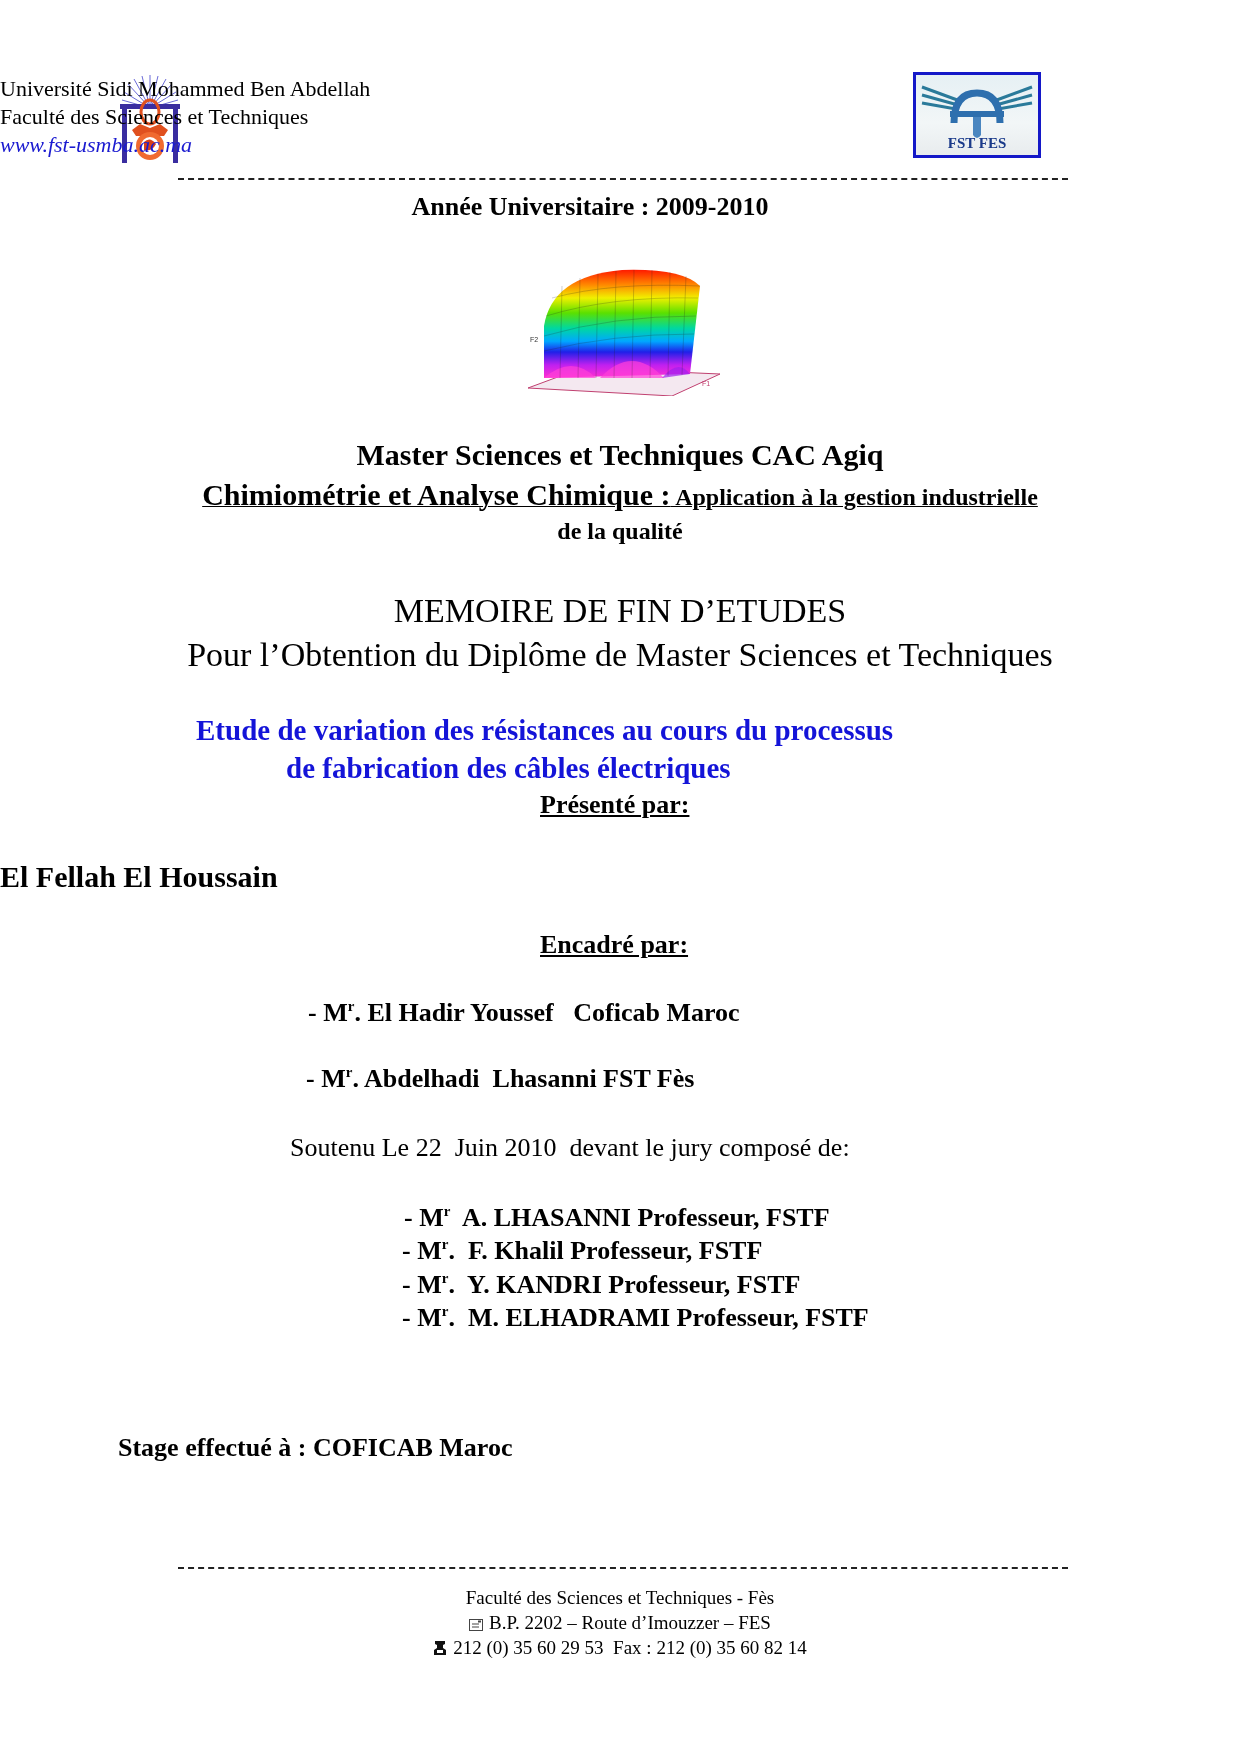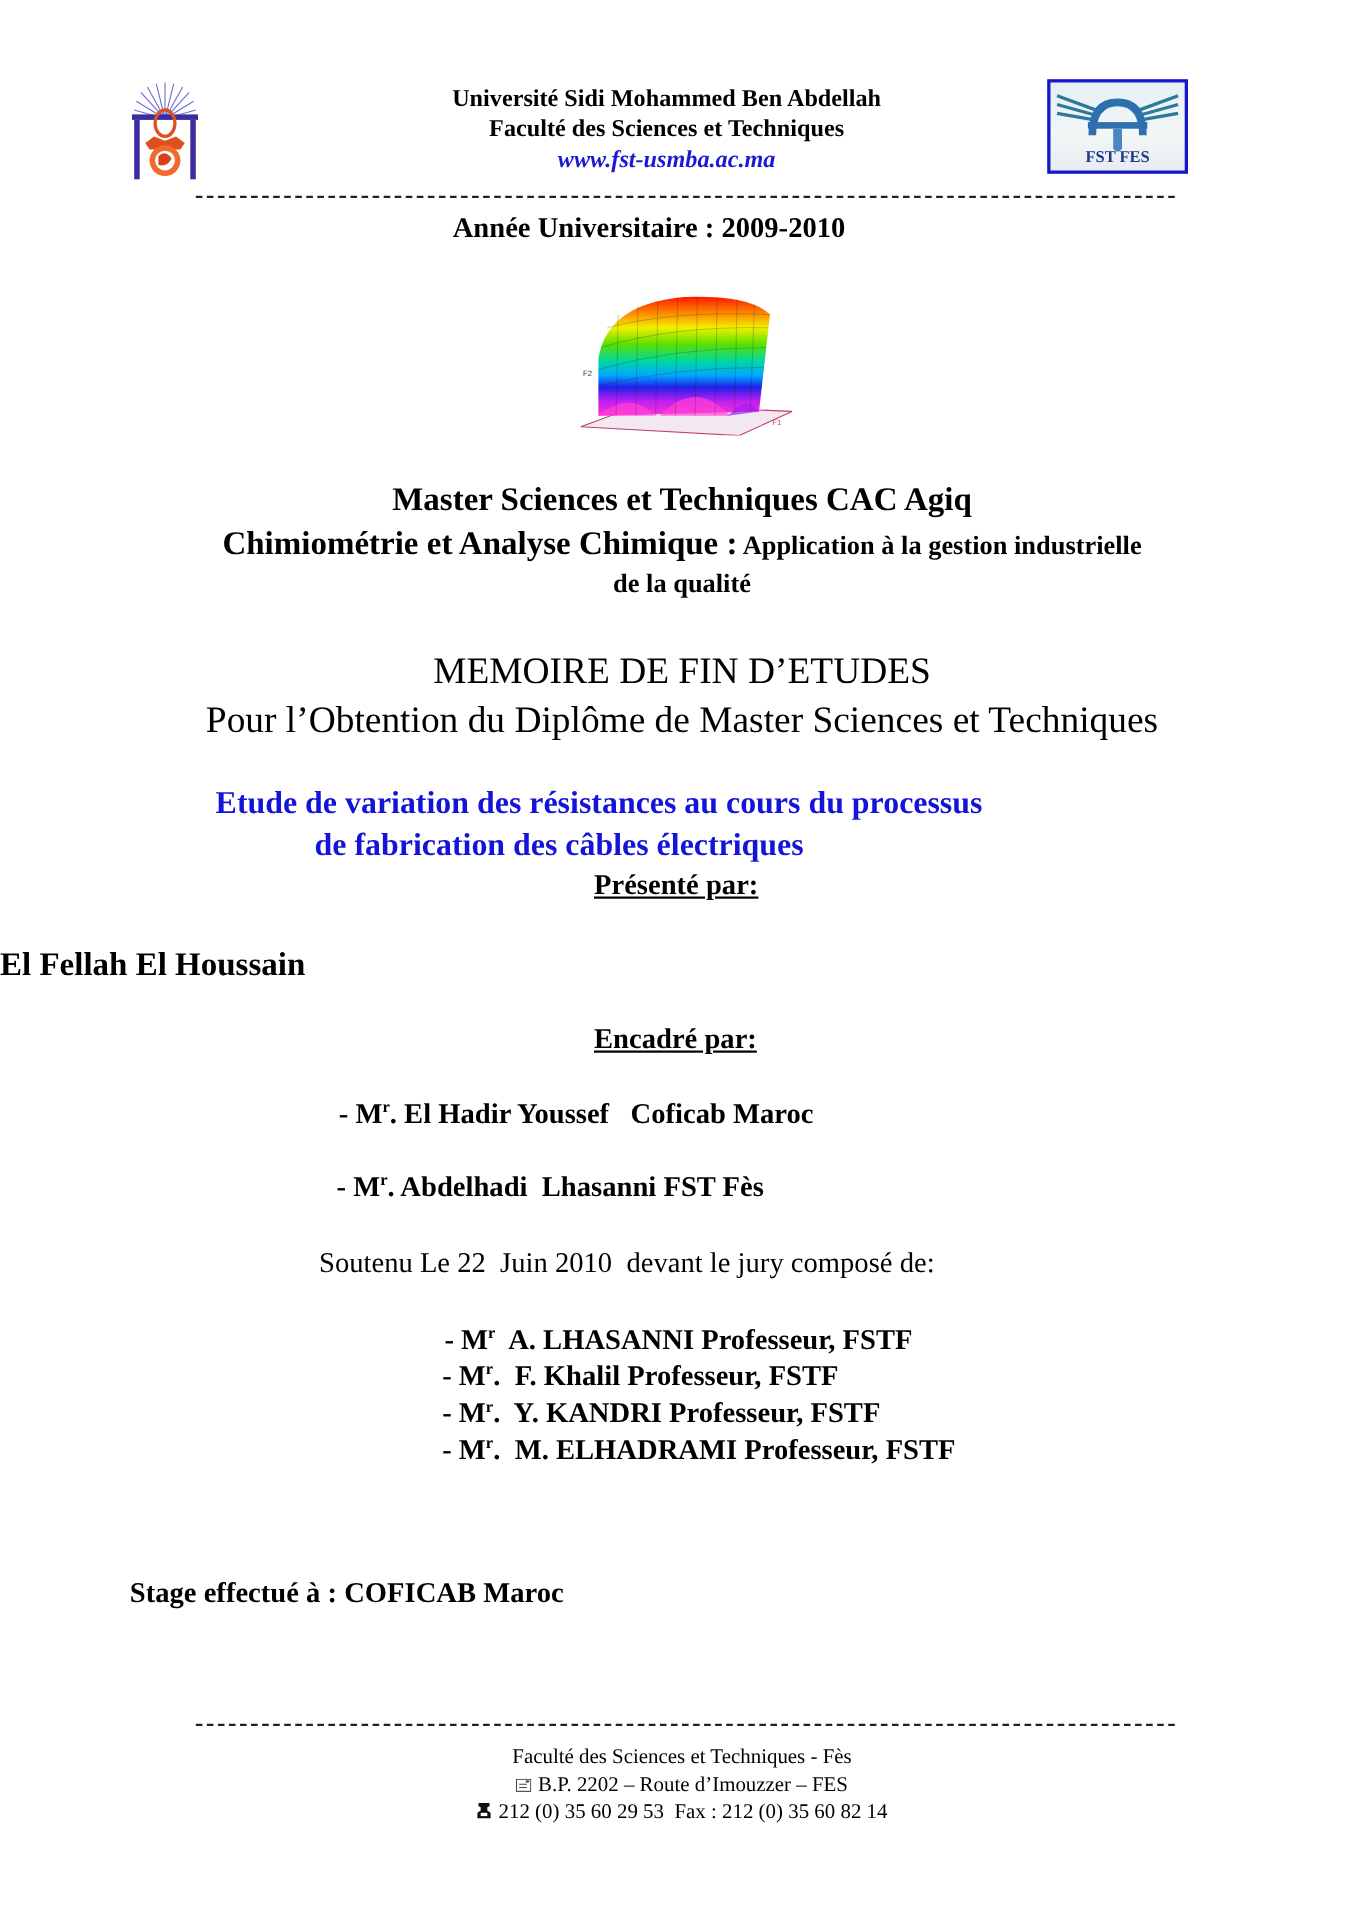--- a/index.html
+++ b/index.html
@@ -15,30 +15,30 @@
       color: #000;
       overflow: hidden;
     }
     .abs { position: absolute; }
 
     
     .logo-left {
       left: 118px; top: 74px; width: 64px; height: 92px;
     }
     .logo-right {
-      left: 952px; top: 72px; width: 128px; height: 86px;
+      left: 913px; top: 72px; width: 128px; height: 86px;
       border: 3px solid #1418c8;
       box-sizing: border-box;
       background: linear-gradient(180deg, #e6f0f4 0%, #f2f6f7 60%, #e8ecee 100%);
       overflow: hidden;
       padding-left: 40px;
     }
     .hdr-line {
-      left: 0; width: 1212px; font-size: 22px; font-weight: bold;
-      text-align: center; line-height: 26px;
+      left: 0; width: 1212px; font-size: 22px; font-weight: normal;
+      text-align: left; line-height: 26px;
     }
     .hdr-url {
       color: #1a1ad0; font-style: italic;
     }
     .dash-line {
       left: 178px; width: 890px; height: 0;
       border-top: 2px dashed #222;
     }
     .year {
       left: 0; width: 1180px; font-size: 26px; font-weight: bold; text-align: center;
@@ -47,21 +47,21 @@
     
     .figure {
       left: 522px; top: 256px; width: 200px; height: 140px;
     }
 
     
     .t-master {
       left: 0; width: 1240px; top: 438px; font-size: 30px; font-weight: bold; text-align: center;
     }
     .t-chimio {
-      left: 0; width: 1240px; top: 478px; text-align: center; font-weight: bold; white-space: nowrap;
+      left: 0; width: 1240px; top: 478px; text-align: center; font-weight: bold; white-space: nowrap; text-decoration: underline;
     }
     .t-chimio .big { font-size: 30px; }
     .t-chimio .small { font-size: 24px; }
     .t-qualite {
       left: 0; width: 1240px; top: 518px; font-size: 24px; font-weight: bold; text-align: center;
     }
     .t-memoire {
       left: 0; width: 1240px; top: 592px; font-size: 34px; text-align: center;
     }
     .t-pour {

